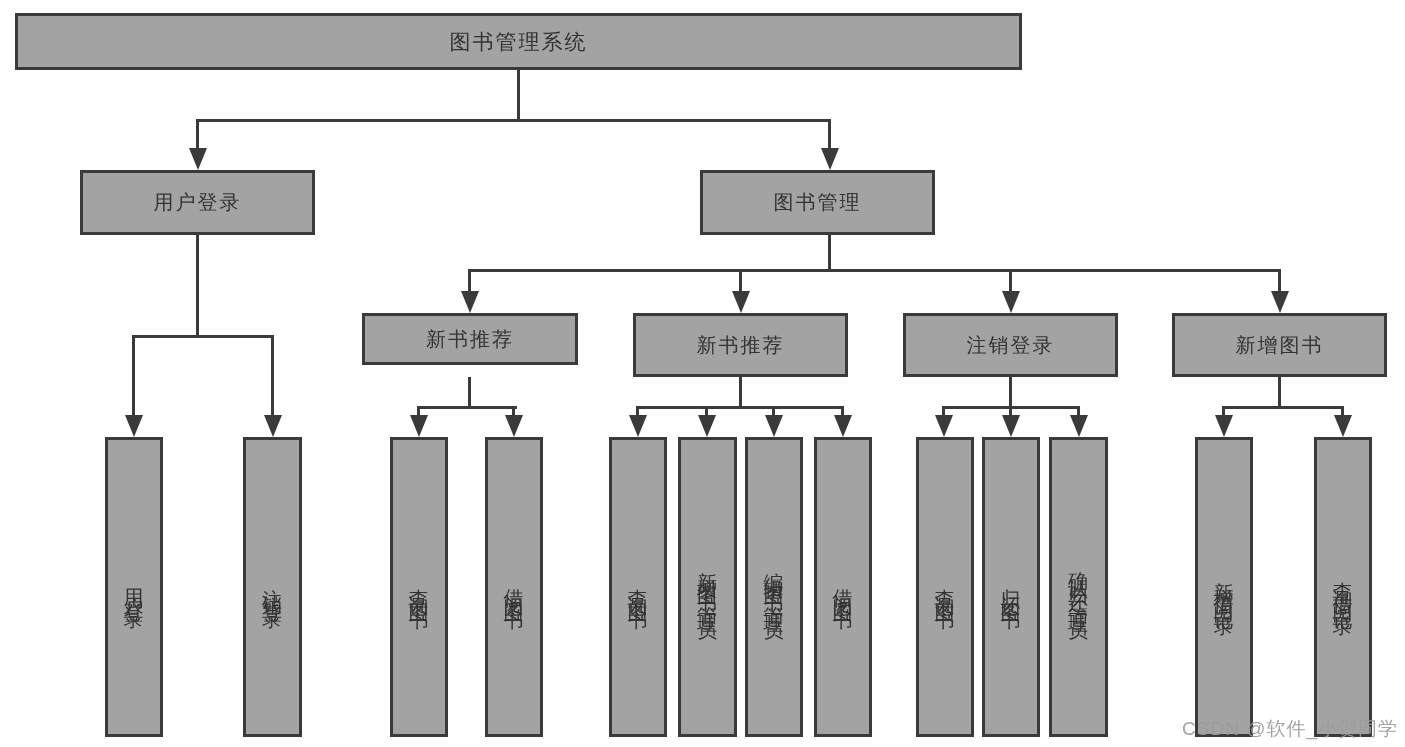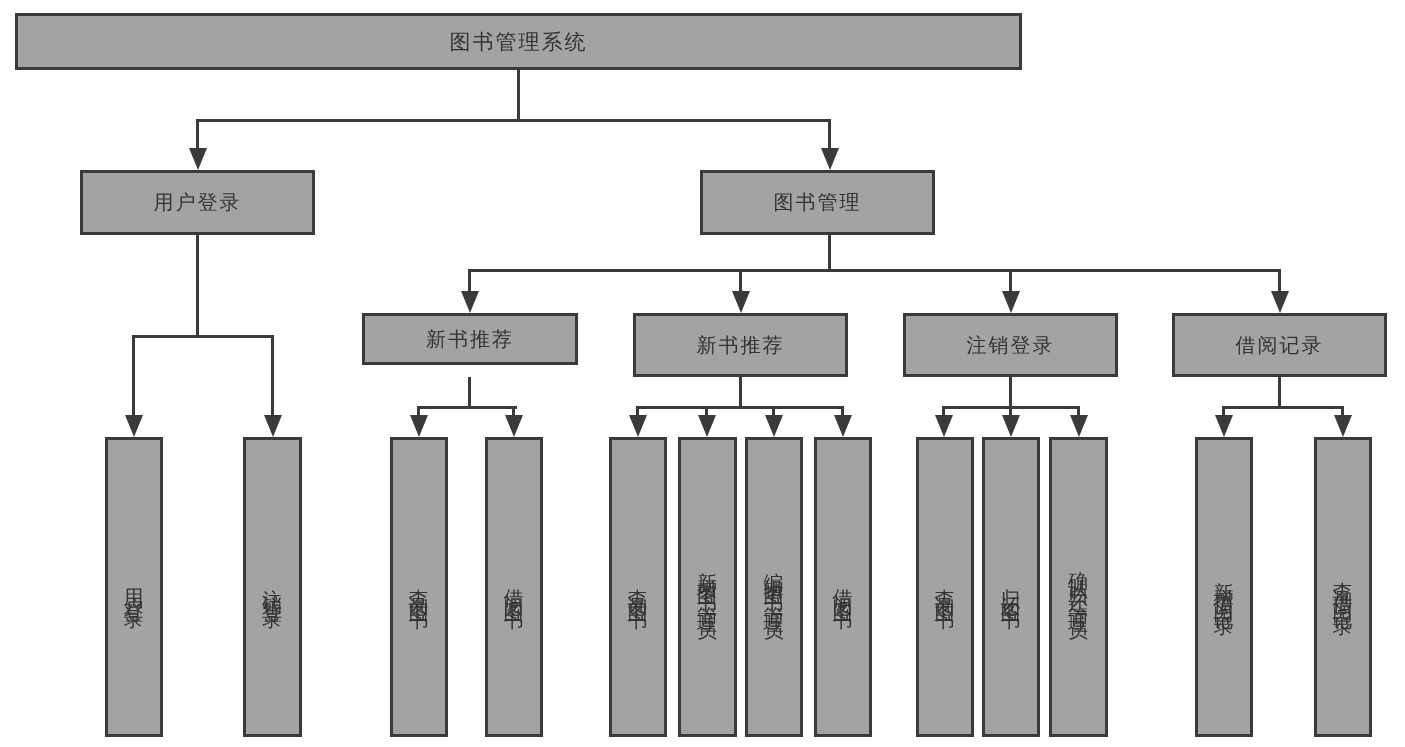--- a/index.html
+++ b/index.html
@@ -108,21 +108,21 @@
   <div class="box h" style="left:362px;top:313px;width:216px;height:52px">
     <span>新书推荐</span>
   </div>
   <div class="box h" style="left:633px;top:313px;width:215px;height:64px">
     <span>新书推荐</span>
   </div>
   <div class="box h" style="left:903px;top:313px;width:215px;height:64px">
     <span>注销登录</span>
   </div>
   <div class="box h" style="left:1172px;top:313px;width:215px;height:64px">
-    <span>借阅记录</span>
+    <span>新增图书</span>
   </div>
 
   <div class="ln" style="left:468px;top:377px;width:3px;height:32px"></div>
   <div class="ln" style="left:417px;top:406px;width:100px;height:3px"></div>
   <div class="ln" style="left:417px;top:406px;width:3px;height:12px"></div>
   <div class="ar" style="left:410px;top:415px"></div>
   <div class="ln" style="left:512px;top:406px;width:3px;height:12px"></div>
   <div class="ar" style="left:505px;top:415px"></div>
 
   <div class="ln" style="left:739px;top:377px;width:3px;height:32px"></div>
@@ -188,14 +188,15 @@
     <span>确认归还（管理员）</span>
   </div>
 
   <div class="box v" style="left:1195px;top:437px;width:58px;height:300px">
     <span>新增借阅记录</span>
   </div>
   <div class="box v" style="left:1314px;top:437px;width:58px;height:300px">
     <span>查询借阅记录</span>
   </div>
 
+  <div class="watermark">CSDN @软件_小贺同学</div>
 
 </div>
 
 </body></html>

